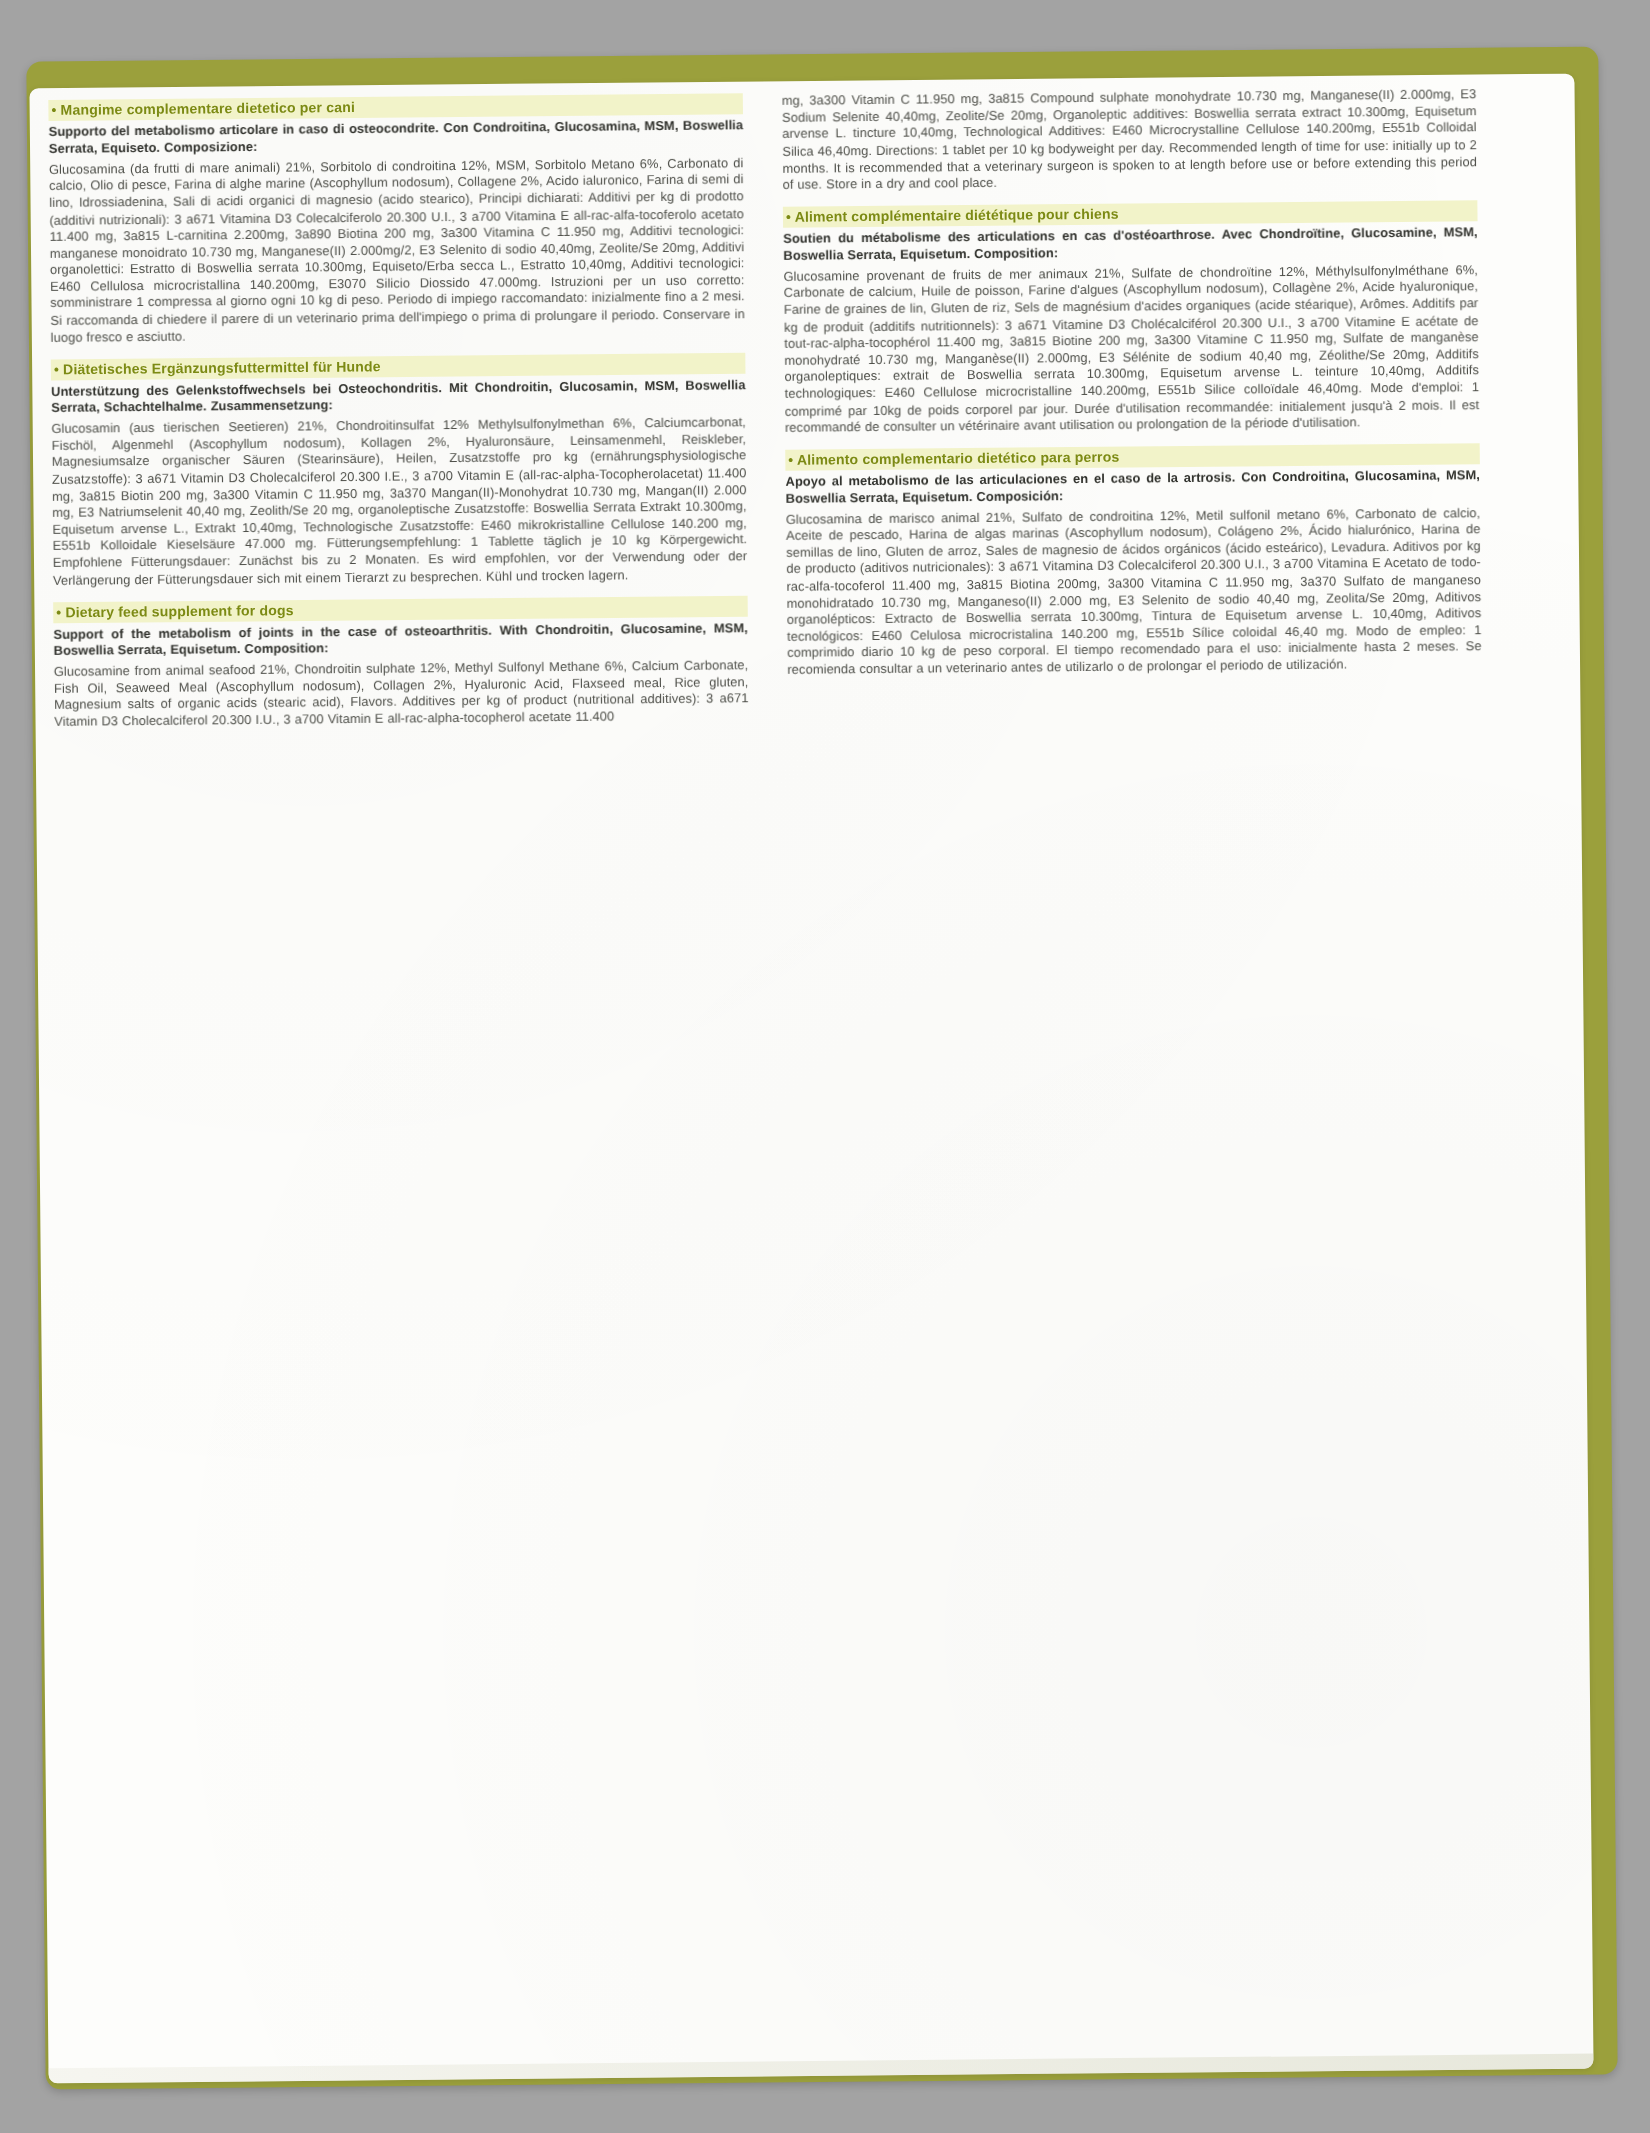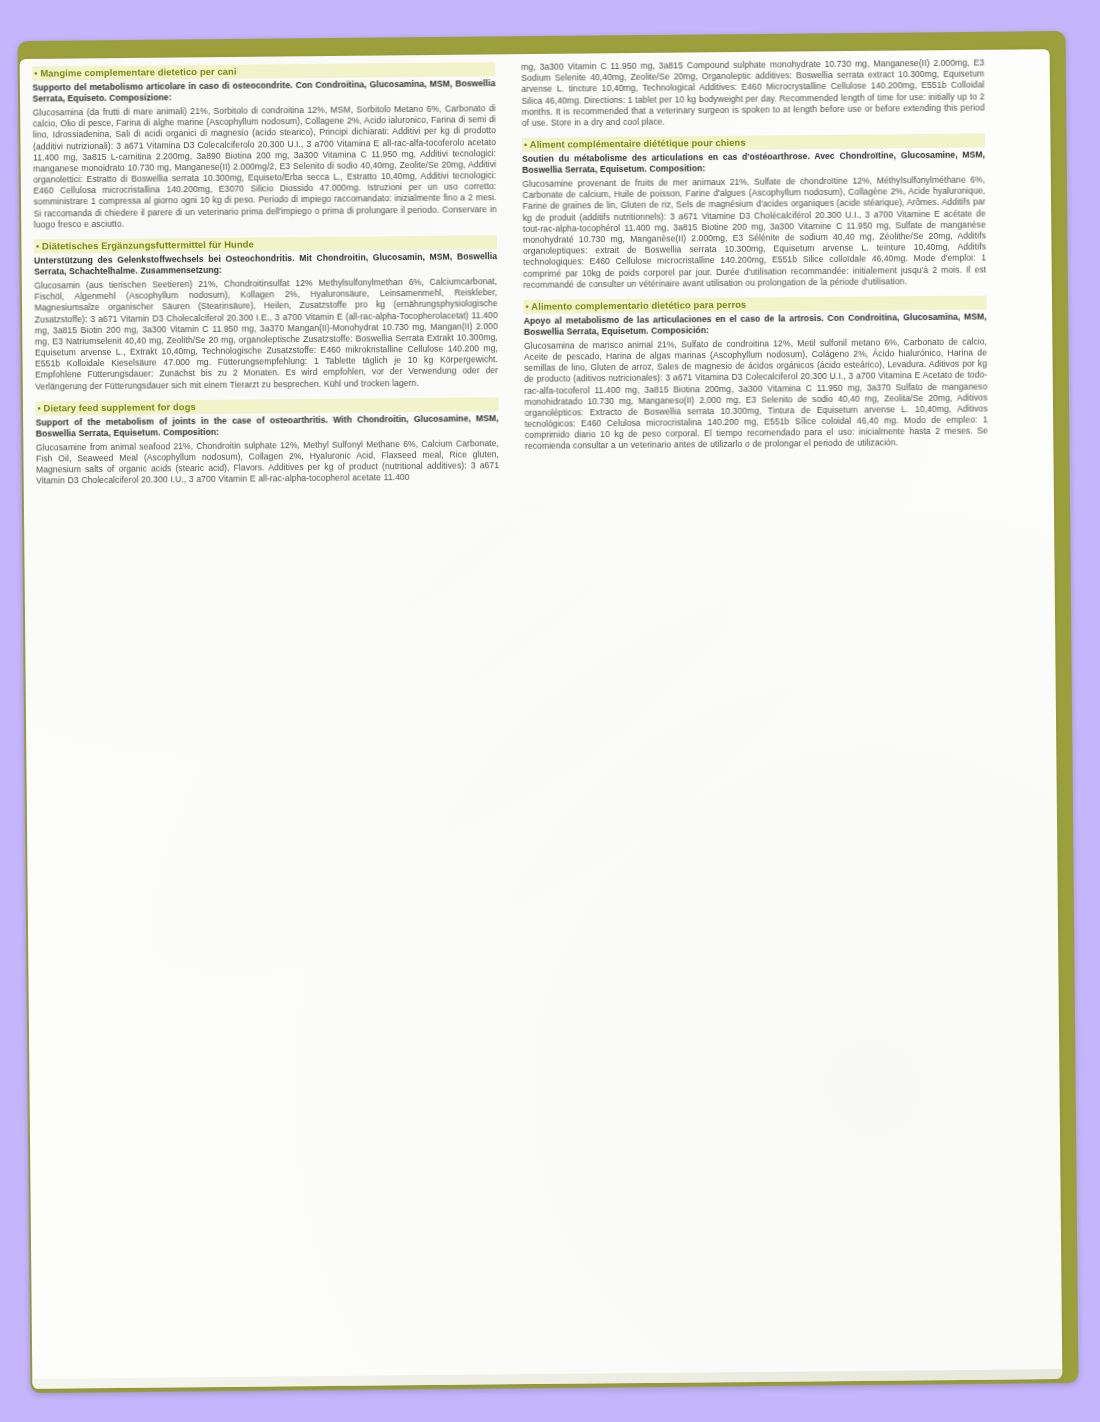--- a/index.html
+++ b/index.html
@@ -12,21 +12,21 @@
     height: 1422px;
     font-family: "Liberation Sans", sans-serif;
     overflow: hidden;
   }
 
   
   .page {
     position: relative;
     width: 1100px;
     height: 1422px;
-    background: #c4b5fd;
+    background: #a3a3a3;
   }
 
   
   .card-back {
     position: absolute;
     left: 24px;
     top: 36px;
     width: 1048px;
     height: 1352px;
     background: #9ba03c;

